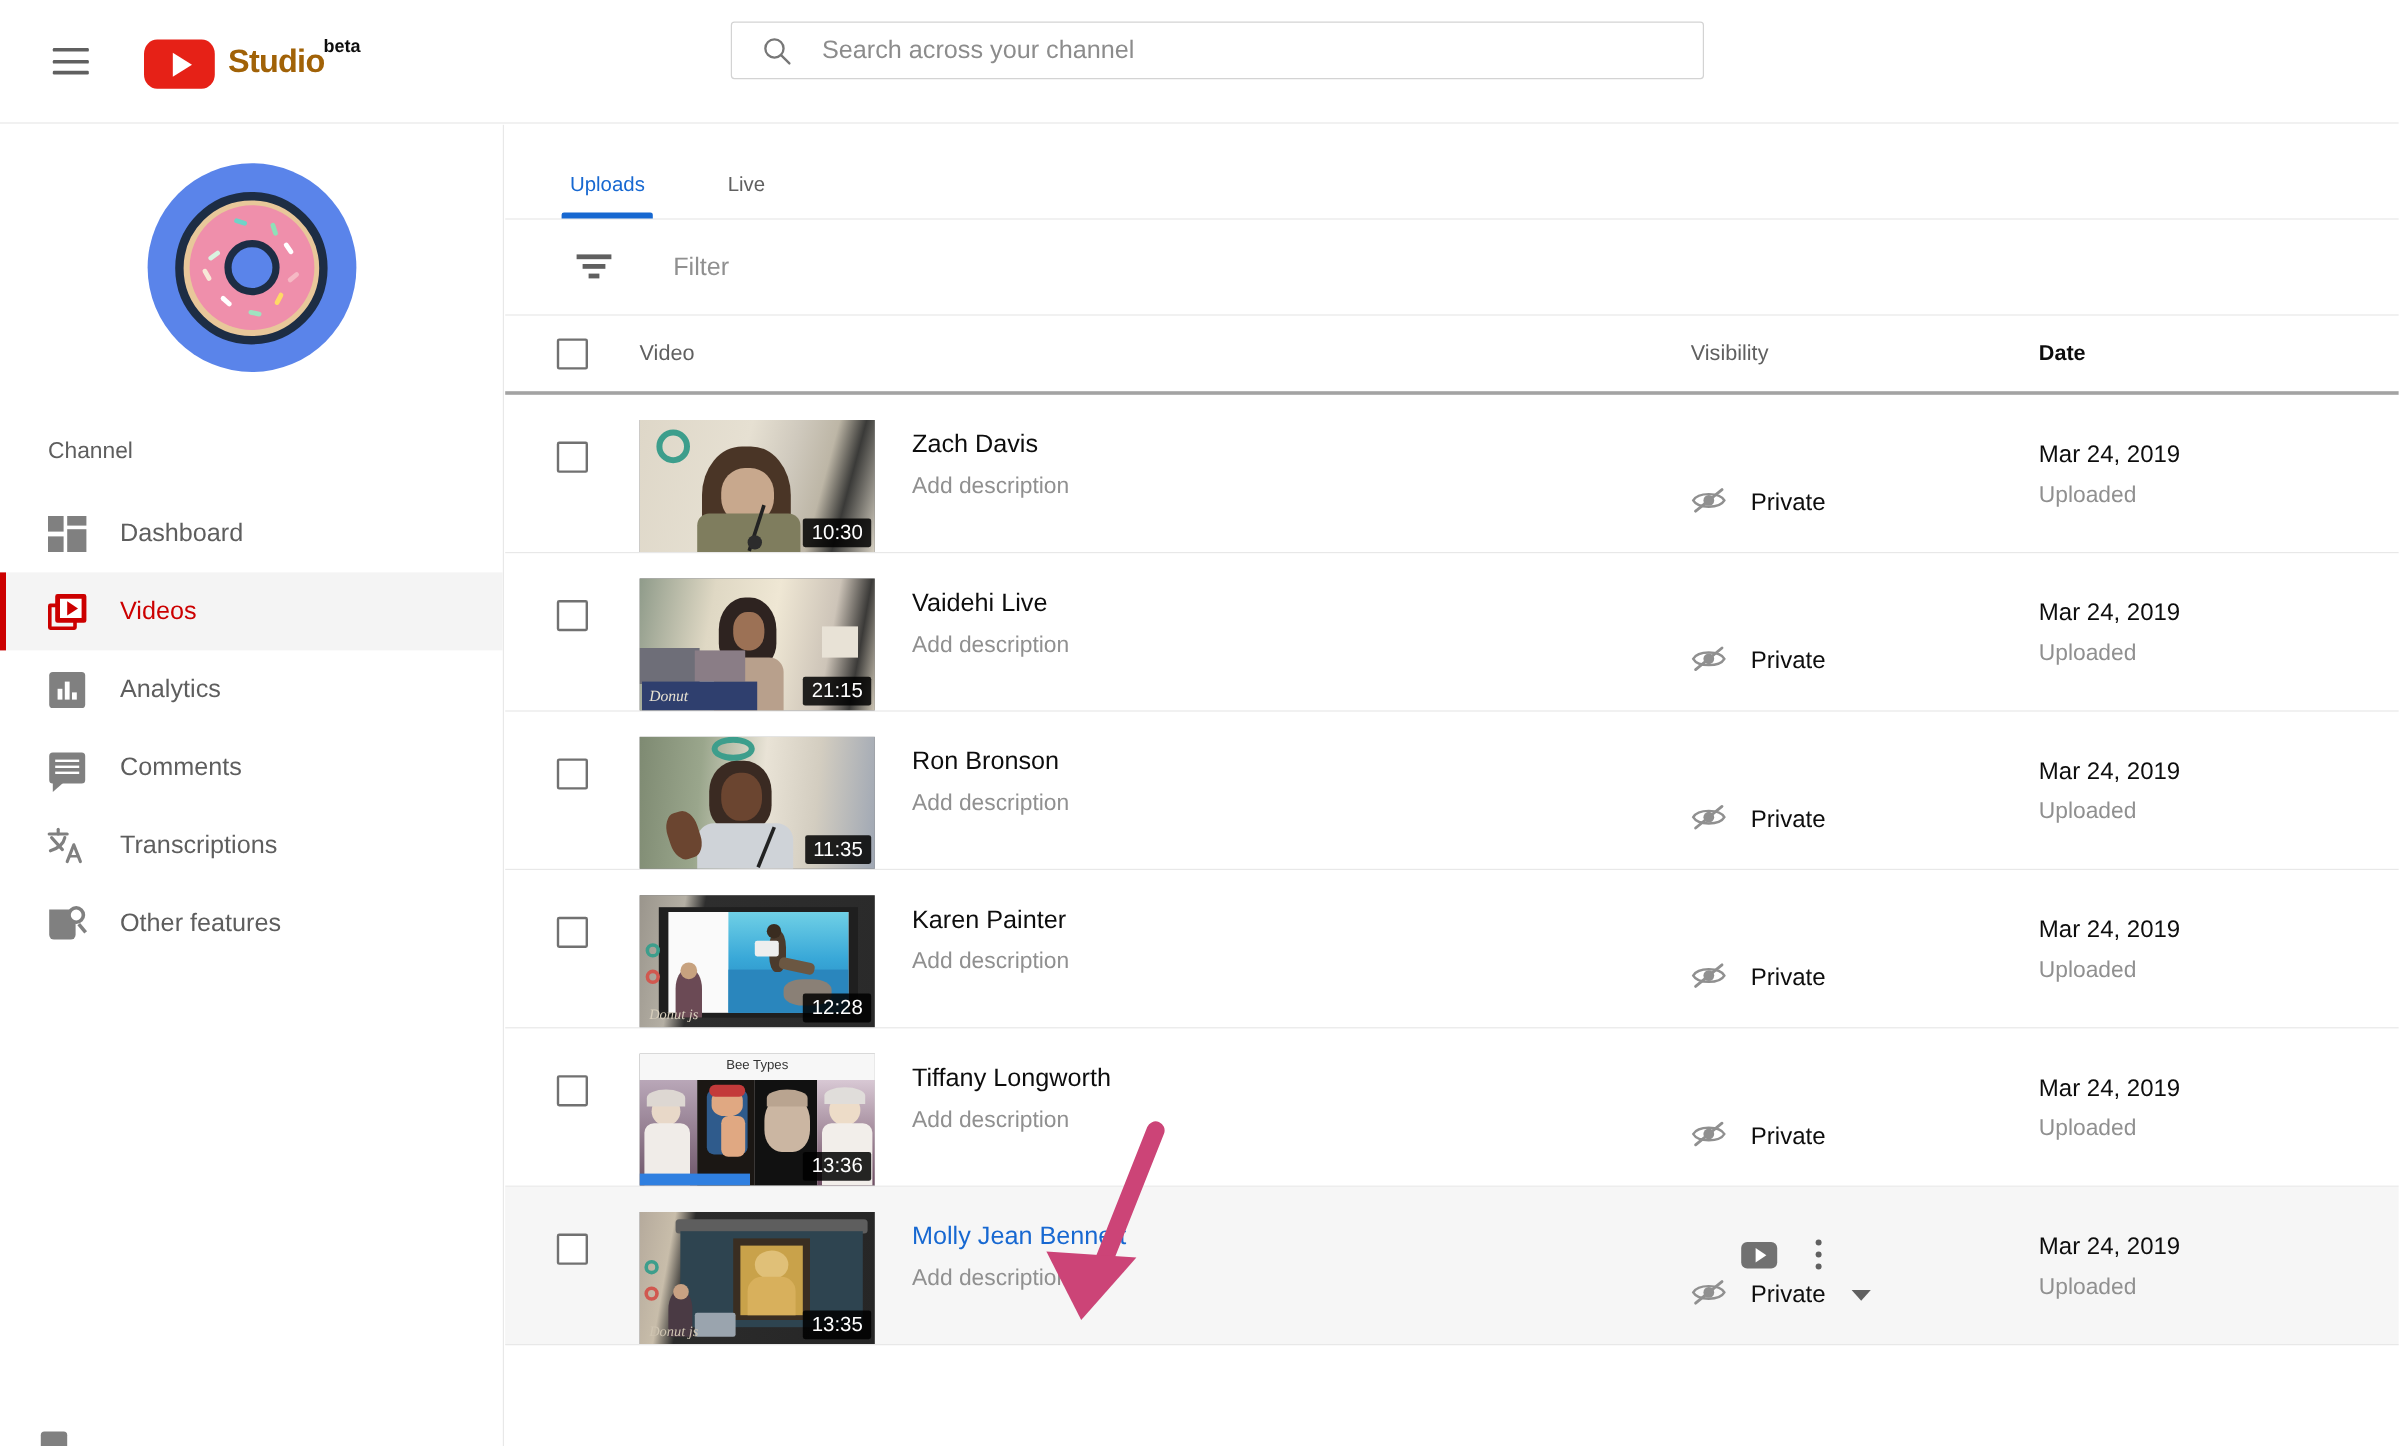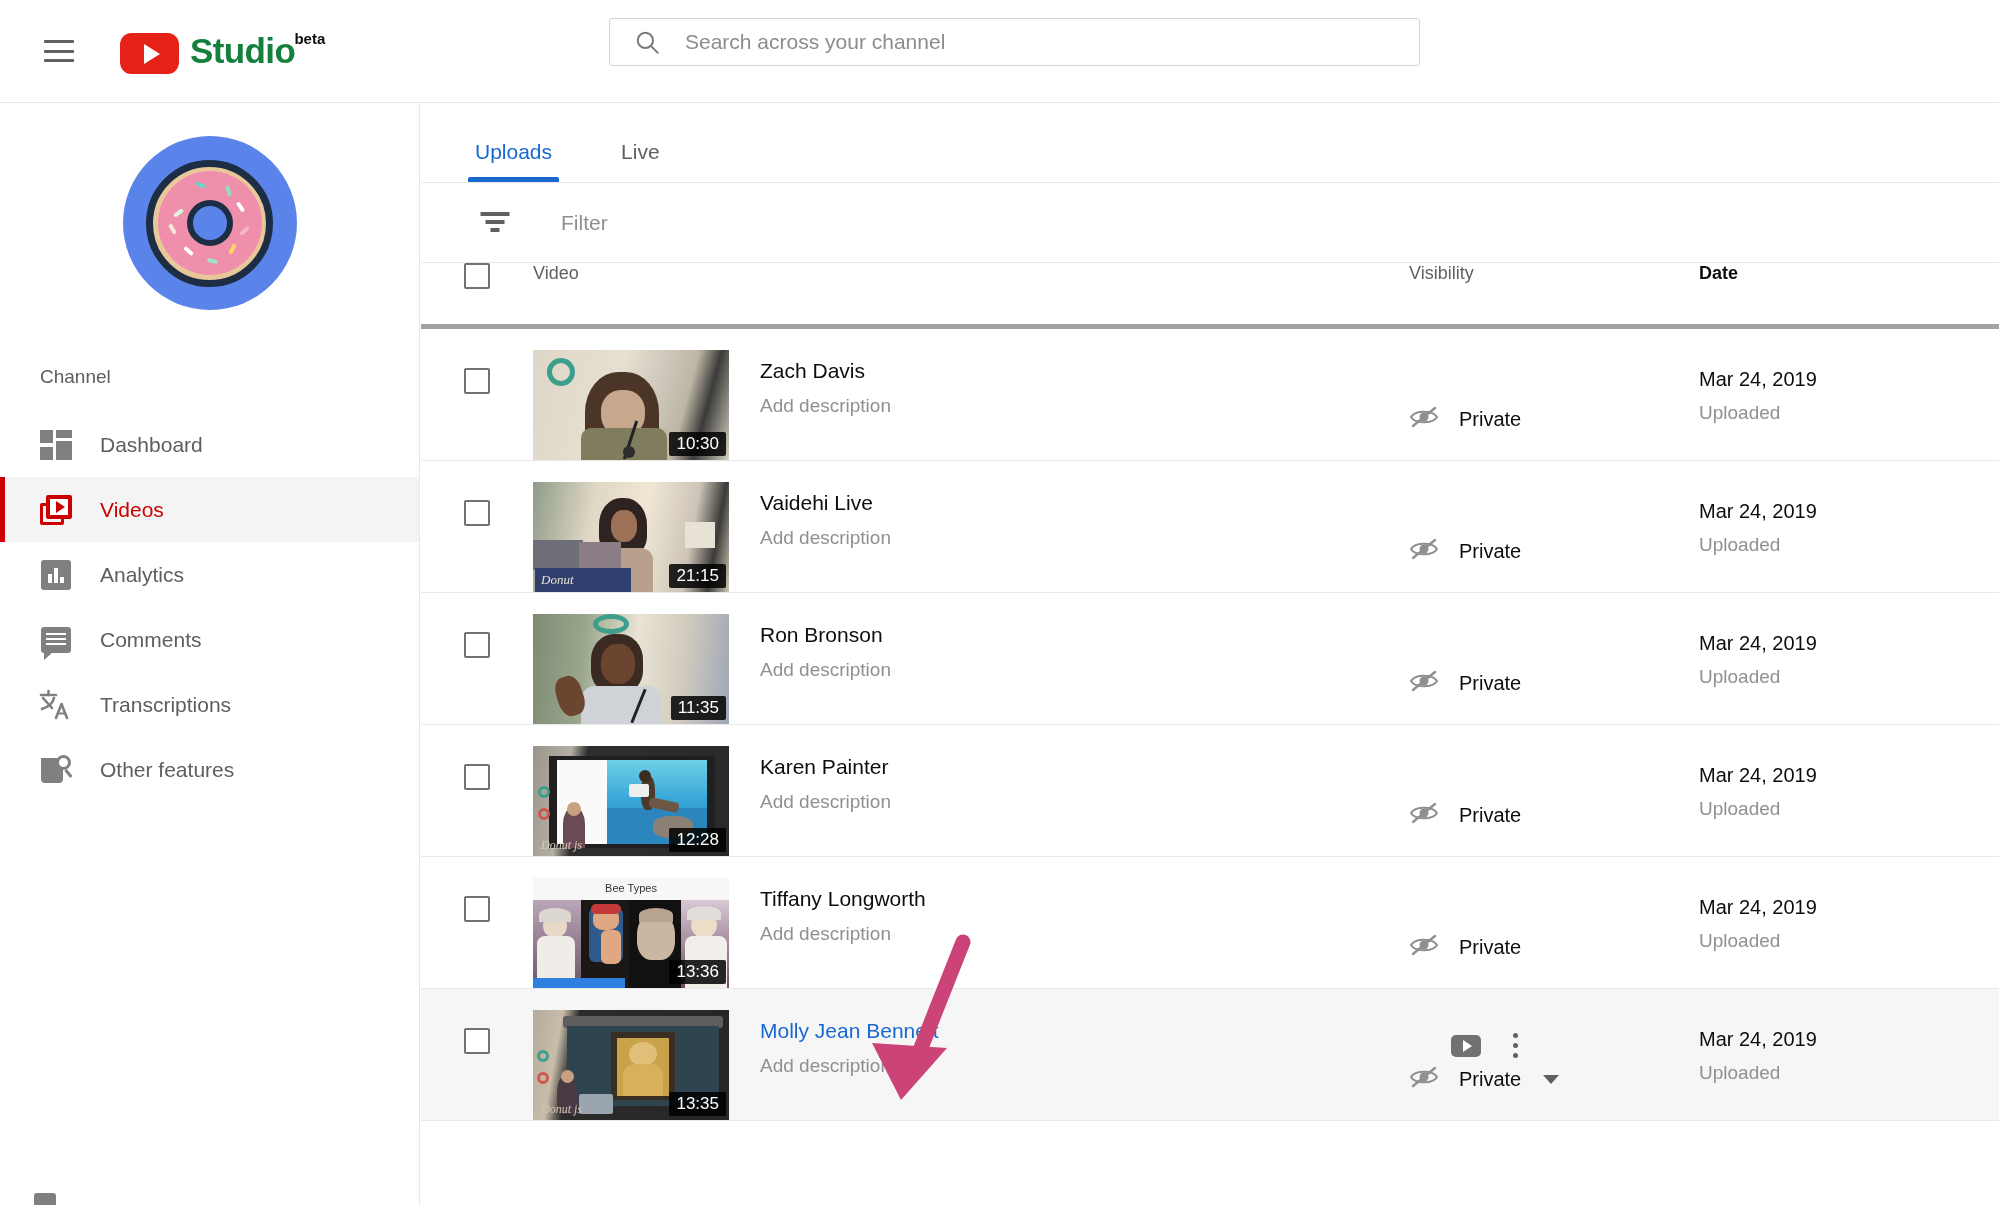--- a/index.html
+++ b/index.html
@@ -28,21 +28,21 @@
   .yt-logo {
     width:59px; height:41px; background:#e62117; border-radius:11px/12px;
     display:flex; align-items:center; justify-content:center; margin-top:5px;
   }
   .yt-logo .tri {
     width:0; height:0; border-left:16px solid #fff;
     border-top:10px solid transparent; border-bottom:10px solid transparent;
     margin-left:4px;
   }
   .brand-text {
-    font-size:35px; font-weight:bold; color:#15803d;
+    font-size:27px; font-weight:bold; color:#a16207;
     margin-left:11px; letter-spacing:-0.6px; line-height:46px;
     position:relative;
   }
   .brand-beta {
     font-size:15px; font-weight:bold; color:#0d0d0d;
     position:absolute; top:2px; right:-30px;
   }
 
   .search-wrap {
     position:absolute; left:609px; top:18px;
@@ -166,21 +166,21 @@
   .bottom-stub {
     position:absolute; left:34px; bottom:-8px; width:22px; height:20px;
     background:#808080; border-radius:3px;
   }
 
   
   .main { position:absolute; top:104px; left:421px; right:0; bottom:0; background:#fff; }
 
   .tabs { display:flex; height:78px; align-items:flex-end; padding-left:47px; }
   .tab {
-    font-size:21px; color:#606060; padding:0 7px 18px 7px;
+    font-size:17px; color:#606060; padding:0 7px 18px 7px;
     margin-right:55px; cursor:pointer; position:relative;
   }
   .tab.active { color:#1768d1; font-weight:500; }
   .tab.active::after {
     content:""; position:absolute; left:0; right:0; bottom:0;
     height:5px; background:#1768d1; border-radius:2px 2px 0 0;
   }
 
   .filter-row {
     height:81px; border-top:1px solid #e8e8e8; border-bottom:1px solid #e8e8e8;
@@ -192,22 +192,22 @@
   .filter-icon i.f2 { top:10px; width:19px; height:4px; }
   .filter-icon i.f3 { top:18px; width:9px; height:4px; }
   .filter-input {
     border:none; outline:none; font-size:21px; color:#606060;
     font-family:"Liberation Sans", sans-serif; background:transparent; width:500px;
   }
   .filter-input::placeholder { color:#909090; }
 
   
   .thead {
-    display:flex; align-items:flex-start; height:66px;
-    border-bottom:5px solid #a3a3a3; padding-left:0;
+    display:flex; align-items:center; height:66px;
+    border-bottom:3px solid #a3a3a3; padding-left:0;
   }
   .col-check { width:112px; display:flex; justify-content:center; align-items:center; }
   .cbox {
     width:26px; height:26px; border:2px solid #717171; border-radius:2px;
     background:#fff; cursor:pointer;
   }
   .col-video { flex:1; }
   .col-vis { width:290px; }
   .col-date { width:300px; }
 

